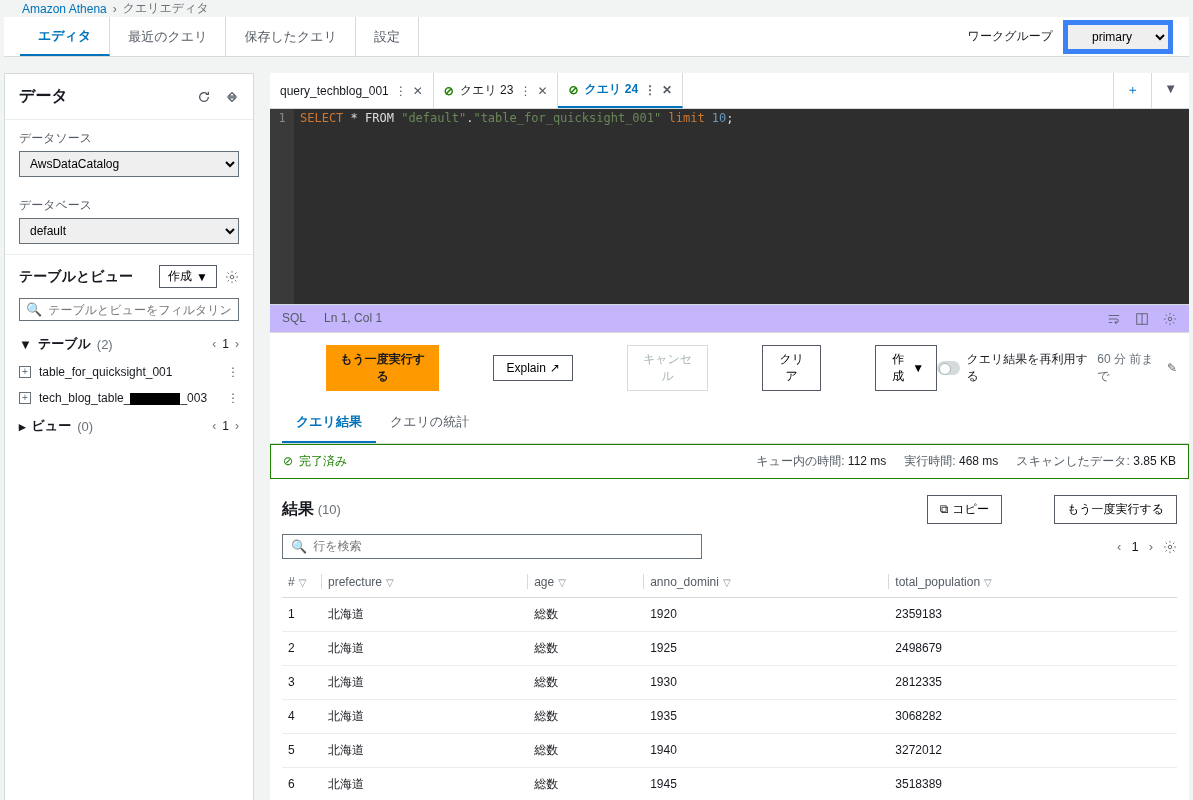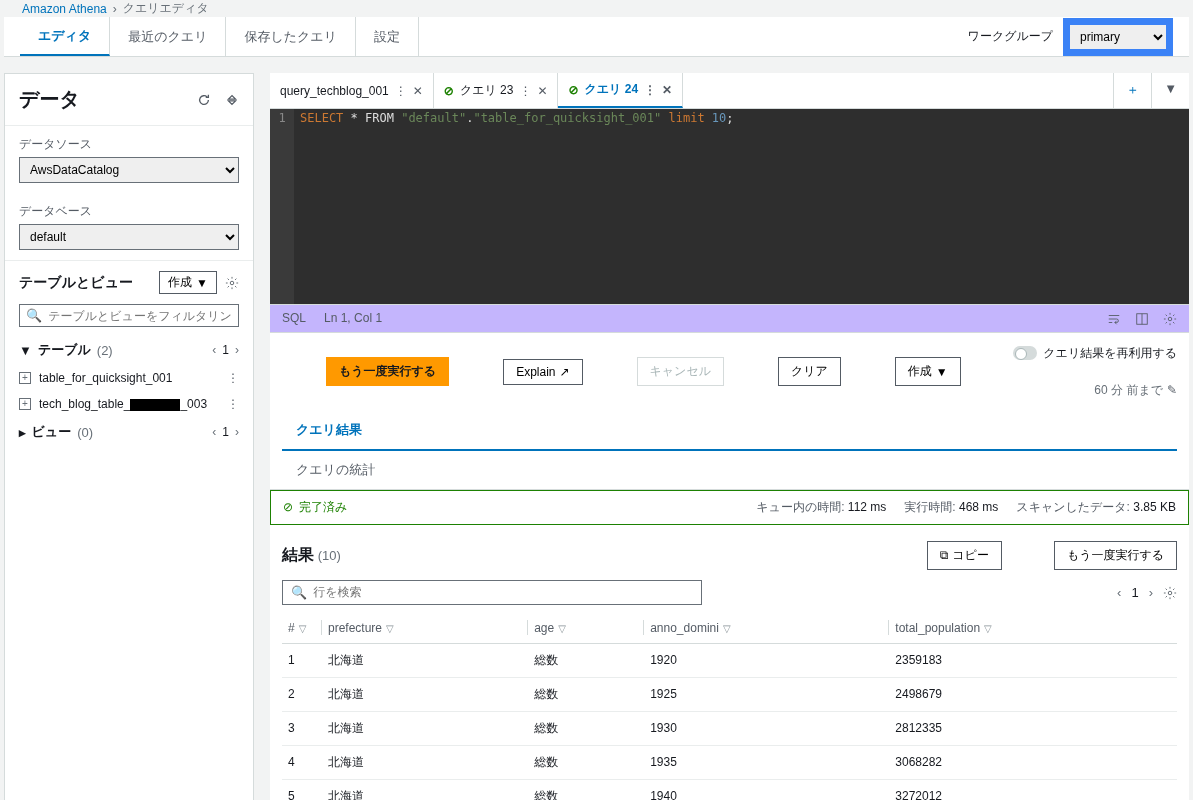--- a/index.html
+++ b/index.html
@@ -7,28 +7,28 @@
 a { color: #0073bb; text-decoration: none; }
 
 .breadcrumb { padding: 0 22px; font-size: 12px; color: #687078; display: flex; align-items: center; gap: 6px; }
 .breadcrumb a { color: #0073bb; }
 
 .tabs-main { display: flex; align-items: center; border-bottom: 1px solid #d5dbdb; padding: 0 16px; height: 40px; justify-content: space-between; background: #fff; margin: 0 4px; }
 .tabs-main-left { display: flex; height: 100%; }
 .tab-main { padding: 0 18px; display: flex; align-items: center; color: #545b64; font-weight: 400; border-right: 1px solid #d5dbdb; cursor: pointer; }
 .tab-main.active { color: #0073bb; font-weight: 700; border-bottom: 2px solid #0073bb; }
 .wg { display: flex; align-items: center; gap: 10px; font-size: 12px; }
-.wg select { width: 110px; padding: 4px 6px; border: 7px solid #3b82f6; font-size: 12px; }
+.wg select { width: 110px; padding: 4px 6px; border: 5px solid #3b82f6; font-size: 12px; text-align: center; }
 
 .main { display: flex; gap: 16px; padding: 16px 4px 4px 4px; }
 
 .side { width: 250px; background: #fff; border: 1px solid #d5dbdb; }
 .side-section { padding: 10px 14px; }
 .side-header { display: flex; justify-content: space-between; align-items: center; padding: 12px 14px; }
-.side-title { font-size: 20px; font-weight: 700; }
+.side-title { font-size: 16px; font-weight: 700; }
 .side-actions { display: flex; gap: 14px; color: #545b64; }
 .side-label { font-size: 12px; color: #545b64; margin-bottom: 4px; display:block; }
 .side-select { width: 100%; padding: 4px 6px; border: 1px solid #687078; font-size: 12px; }
 .divider { border-top: 1px solid #eaeded; }
 
 .tv-header { display: flex; justify-content: space-between; align-items: center; padding: 10px 14px; }
 .tv-title { font-weight: 700; font-size: 14px; }
 .tv-btn { border: 1px solid #545b64; background: #fff; padding: 2px 8px; font-size: 12px; cursor: pointer; display: inline-flex; align-items: center; gap: 4px; }
 .gear { color: #545b64; cursor: pointer; }
 
@@ -67,27 +67,27 @@
 
 .statusbar { background: #c4b5fd; border-top: 1px solid #d5dbdb; border-bottom: 1px solid #d5dbdb; padding: 6px 12px; font-size: 12px; color: #545b64; display: flex; justify-content: space-between; align-items: center; }
 .statusbar-right { display: flex; gap: 14px; align-items: center; }
 .sicon { cursor: pointer; }
 
 .toolbar { display: flex; justify-content: space-between; align-items: center; padding: 12px; background: #fff; }
 .toolbar-left { display: flex; gap: 10px; align-items: center; }
 .btn { border: 1px solid #545b64; background: #fff; padding: 5px 12px; font-size: 12px; cursor: pointer; display: inline-flex; align-items: center; gap: 4px; margin-left: 44px; }
 .btn.primary { background: #ff9900; border-color: #ff9900; color: #16191f; font-weight: 700; }
 .btn.disabled { color: #aab7b8; border-color: #d5dbdb; cursor: not-allowed; }
-.toolbar-right { display: flex; flex-direction: column; align-items: flex-end; gap: 20px; font-size: 12px; }
+.toolbar-right { display: flex; flex-direction: row; align-items: flex-end; gap: 2px; font-size: 12px; }
 .reuse { display: flex; align-items: center; gap: 6px; }
 .toggle { width: 24px; height: 14px; border-radius: 7px; background: #d5dbdb; position: relative; }
 .toggle::after { content:''; width:10px; height:10px; border-radius:50%; background:#fff; position:absolute; top:2px; left:2px; border:1px solid #aab7b8; }
 .edit-ic { color:#545b64; }
 
-.rtabs { display: flex; border-bottom: 1px solid #d5dbdb; background: #fff; padding: 0 12px; flex-direction: column; }
+.rtabs { display: flex; border-bottom: 1px solid #d5dbdb; background: #fff; padding: 0 12px; }
 .rtab { padding: 10px 14px; font-size: 13px; color: #545b64; cursor: pointer; }
 .rtab.active { color: #0073bb; font-weight: 700; border-bottom: 2px solid #0073bb; }
 
 .complete-bar { border: 1px solid #1d8102; background: #fff; display: flex; justify-content: space-between; padding: 8px 12px; font-size: 12px; margin: 0; }
 .complete-left { color: #1d8102; display: flex; align-items: center; gap: 6px; }
 .complete-right { display: flex; gap: 18px; color: #545b64; }
 .complete-right b { color: #16191f; font-weight: 400; }
 
 .results { background: #fff; padding: 16px 12px 4px; }
 .results-header { display: flex; justify-content: space-between; align-items: center; margin-bottom: 10px; }

